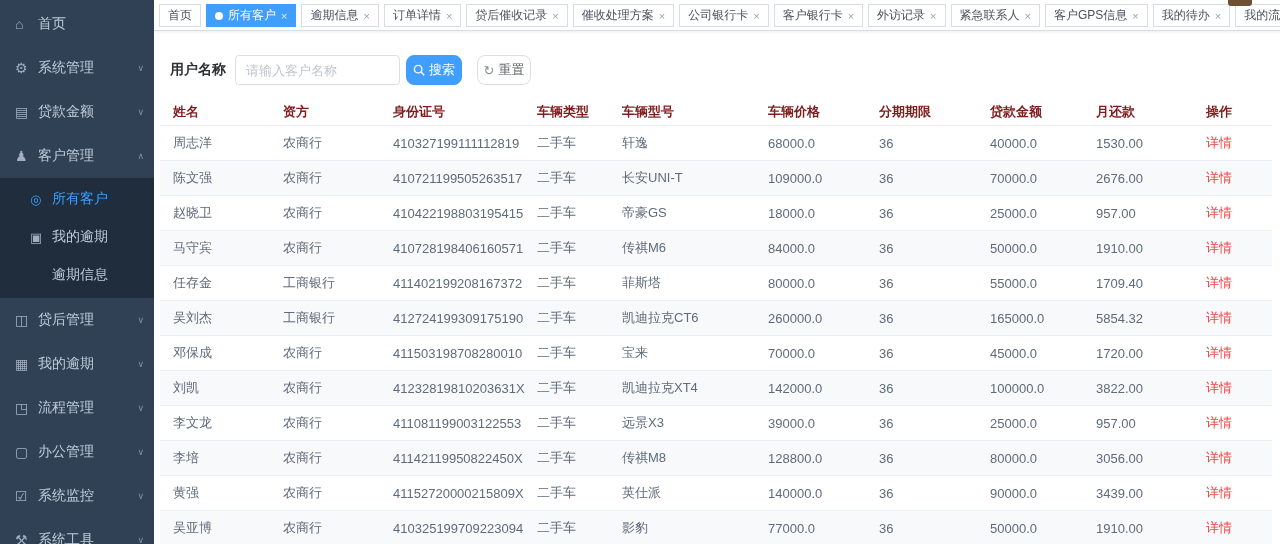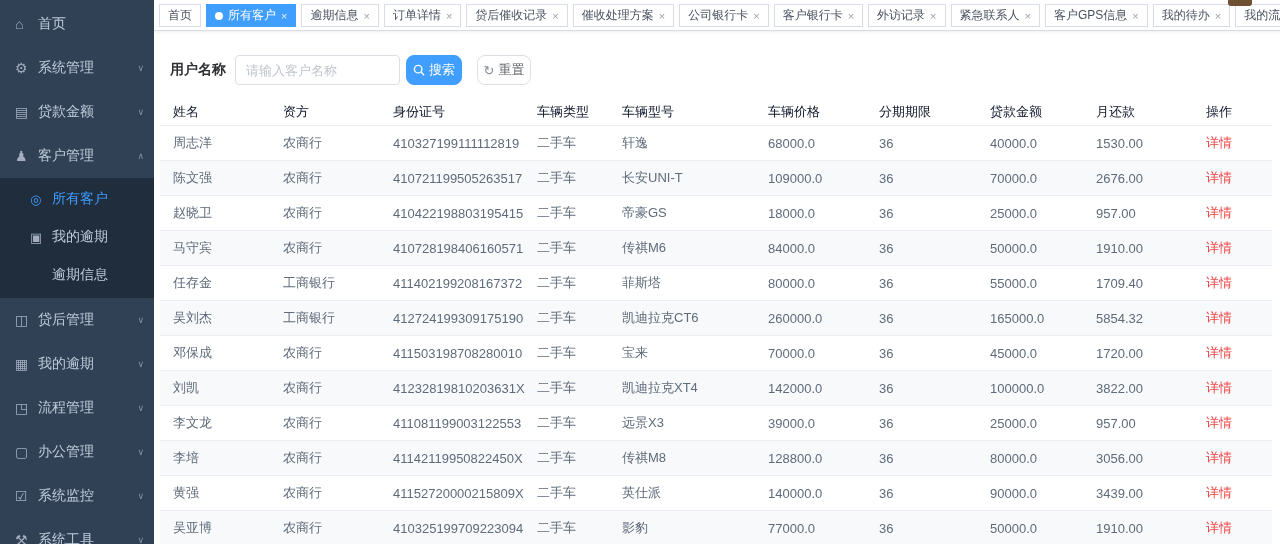--- a/index.html
+++ b/index.html
@@ -37,21 +37,21 @@
   .s-input { width: 165px; height: 30px; border: 1px solid #dcdfe6; border-radius: 4px; padding: 0 10px; font-size: 13px; color: #606266; outline: none; }
   .s-input::placeholder { color: #bfc4cc; }
   .btn { height: 30px; border-radius: 8px; font-size: 13px; display: inline-flex; align-items: center; justify-content: center; gap: 4px; cursor: pointer; white-space: nowrap; }
   .btn-primary { background: #409eff; border: 1px solid #409eff; color: #fff; width: 56px; margin-left: 6px; }
   .btn-plain { background: #fff; border: 1px solid #dcdfe6; color: #606266; width: 54px; margin-left: 15px; }
   .refresh-g { font-size: 13px; color: #8a9099; }
 
   
   .table { margin-top: 13px; }
   .trow { display: grid; grid-template-columns: 110px 110px 144px 85px 146px 111px 111px 106px 1fr 56px; align-items: center; padding: 0 10px 0 13px; height: 35px; font-size: 13px; color: #5f6b7a; border-bottom: 1px solid #ebeef5; }
-  .trow.thead { height: 28px; font-weight: normal; color: #0f172a; }
+  .trow.thead { height: 28px; font-weight: bold; color: #7f1d1d; }
   .trow.alt { background: #f8f9fb; }
   .cell { overflow: hidden; white-space: nowrap; }
   .cell-action { text-align: left; }
   .link { color: #ef4444; cursor: pointer; }
 </style>
 </head>
 <body>
 
 <div class="app">
 

